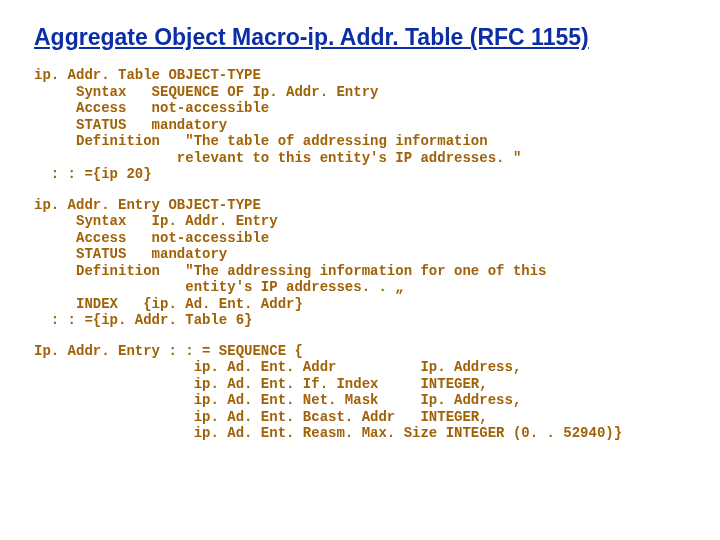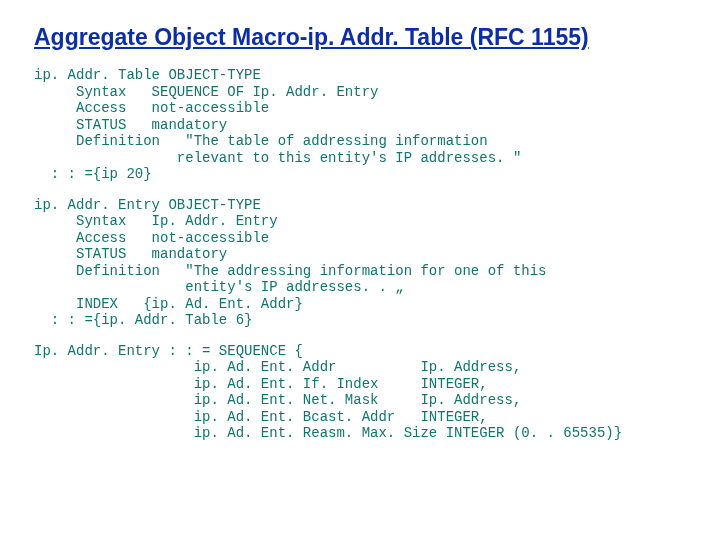--- a/index.html
+++ b/index.html
@@ -17,22 +17,22 @@
     font-size: 23px;
     font-weight: bold;
     color: #0b2ea6;
     text-decoration: underline;
     margin-bottom: 16px;
     white-space: nowrap;
   }
   .codeblock {
     font-family: "Courier New", Courier, monospace;
     font-size: 14px;
-    font-weight: normal;
-    color: #0f766e;
+    font-weight: bold;
+    color: #a16207;
     white-space: pre;
     line-height: 1.18;
     margin-bottom: 14px;
   }
 </style>
 </head>
 <body>
 
 <div class="page">
   <div class="title">Aggregate Object Macro-ip. Addr. Table (RFC 1155)</div>
@@ -50,14 +50,14 @@
      STATUS   mandatory
      Definition   "The addressing information for one of this
                   entity's IP addresses. . „
      INDEX   {ip. Ad. Ent. Addr}
   : : ={ip. Addr. Table 6}</div>
   <div class="codeblock">Ip. Addr. Entry : : = SEQUENCE {
                    ip. Ad. Ent. Addr          Ip. Address,
                    ip. Ad. Ent. If. Index     INTEGER,
                    ip. Ad. Ent. Net. Mask     Ip. Address,
                    ip. Ad. Ent. Bcast. Addr   INTEGER,
-                   ip. Ad. Ent. Reasm. Max. Size INTEGER (0. . 65535)}</div>
+                   ip. Ad. Ent. Reasm. Max. Size INTEGER (0. . 52940)}</div>
 </div>
 
 </body></html>

